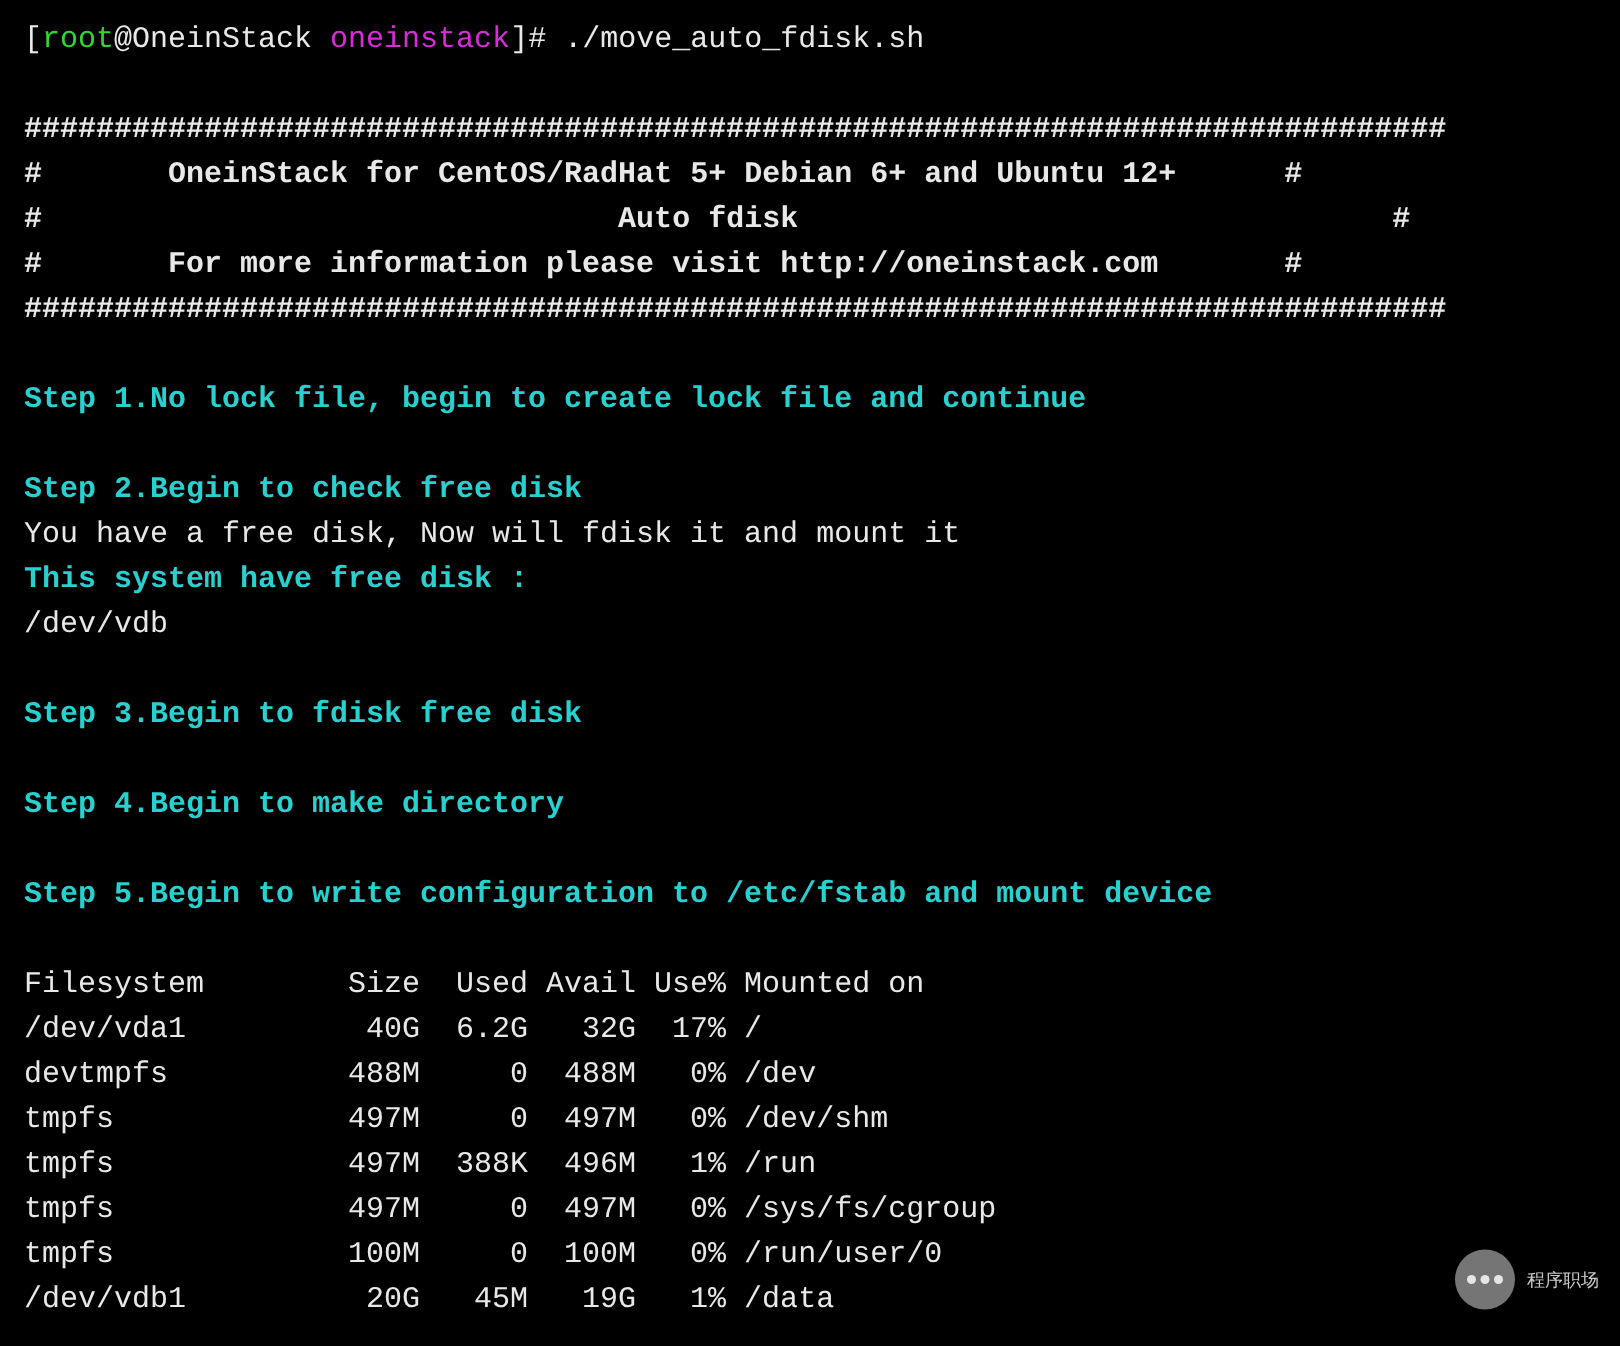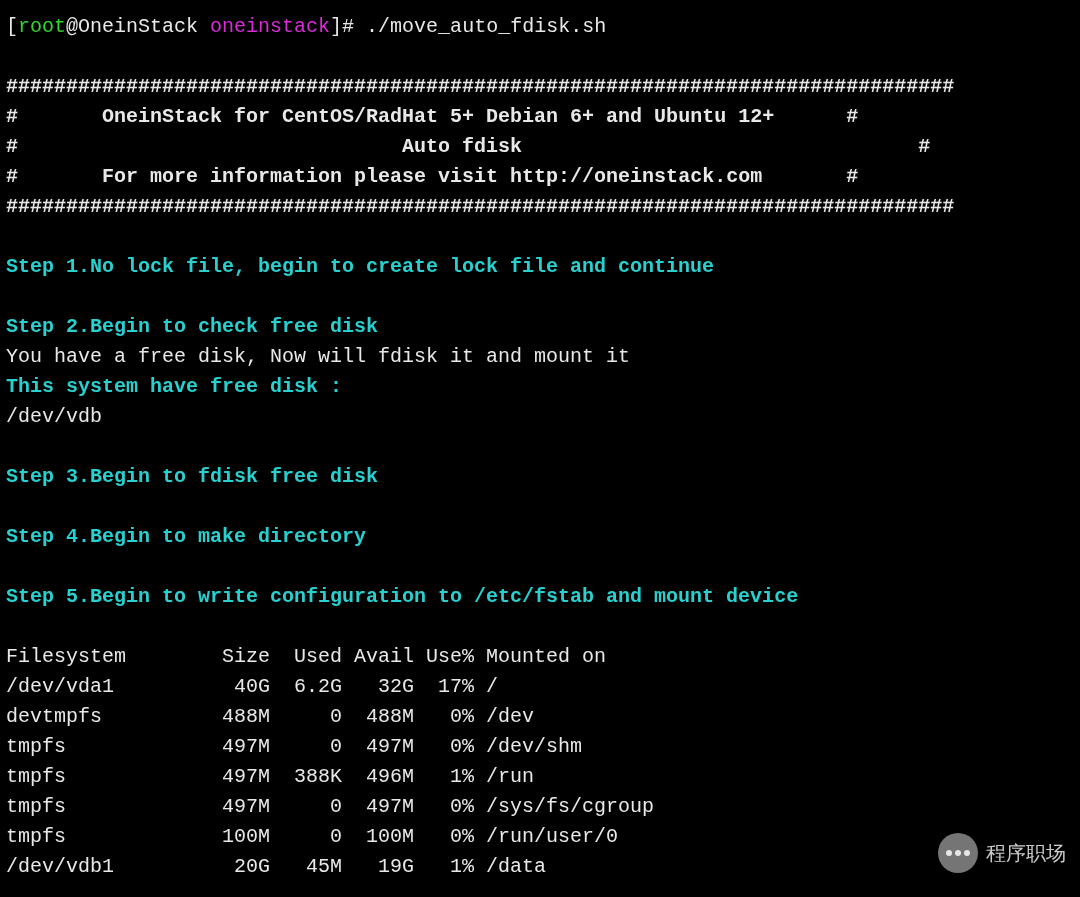--- a/index.html
+++ b/index.html
@@ -8,38 +8,38 @@
     width: 1080px;
     height: 897px;
     background: #000;
     color: #fff;
     font-family: "Menlo", "Consolas", "Courier New", monospace;
     font-size: 20px;
     line-height: 1.5;
     overflow: hidden;
   }
   .terminal {
-    padding: 12px 6px;
+    padding: 12px 16px;
     white-space: pre;
   }
   .green   { color: #2fd82f; }
   .magenta { color: #d72cd7; }
   .cyan    { color: #29d0d0; }
   .white   { color: #e8e8e8; }
   .bold    { font-weight: 700; }
   .watermark {
     position: absolute;
     right: 14px;
     bottom: 24px;
     display: flex;
     align-items: center;
     gap: 8px;
     color: #e0e0e0;
     font-family: Liberation Sans, sans-serif;
-    font-size: 20px;
+    font-size: 12px;
     opacity: 0.9;
     text-align: right;
   }
   .wm-icon {
     width: 40px; height: 40px;
     background: #828282;
     border-radius: 50%;
     display:flex;align-items:center;justify-content:center;
   }
   .wm-dots{display:flex;gap:3px}

